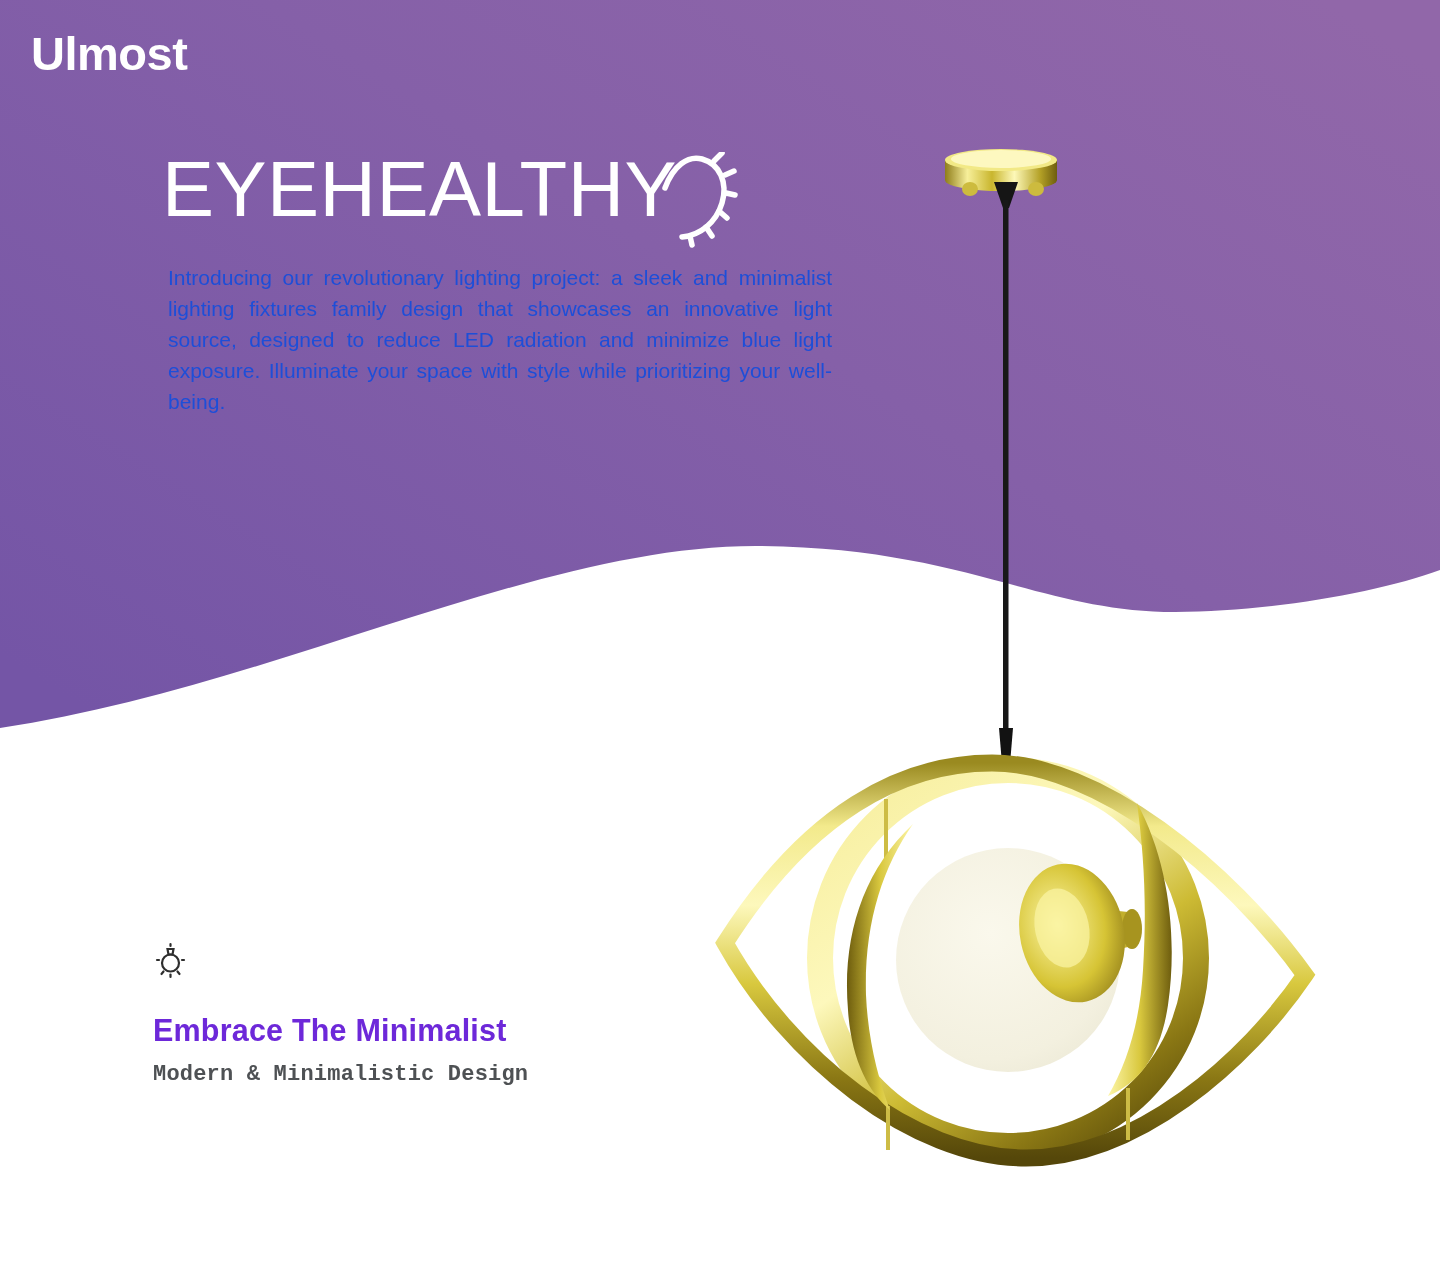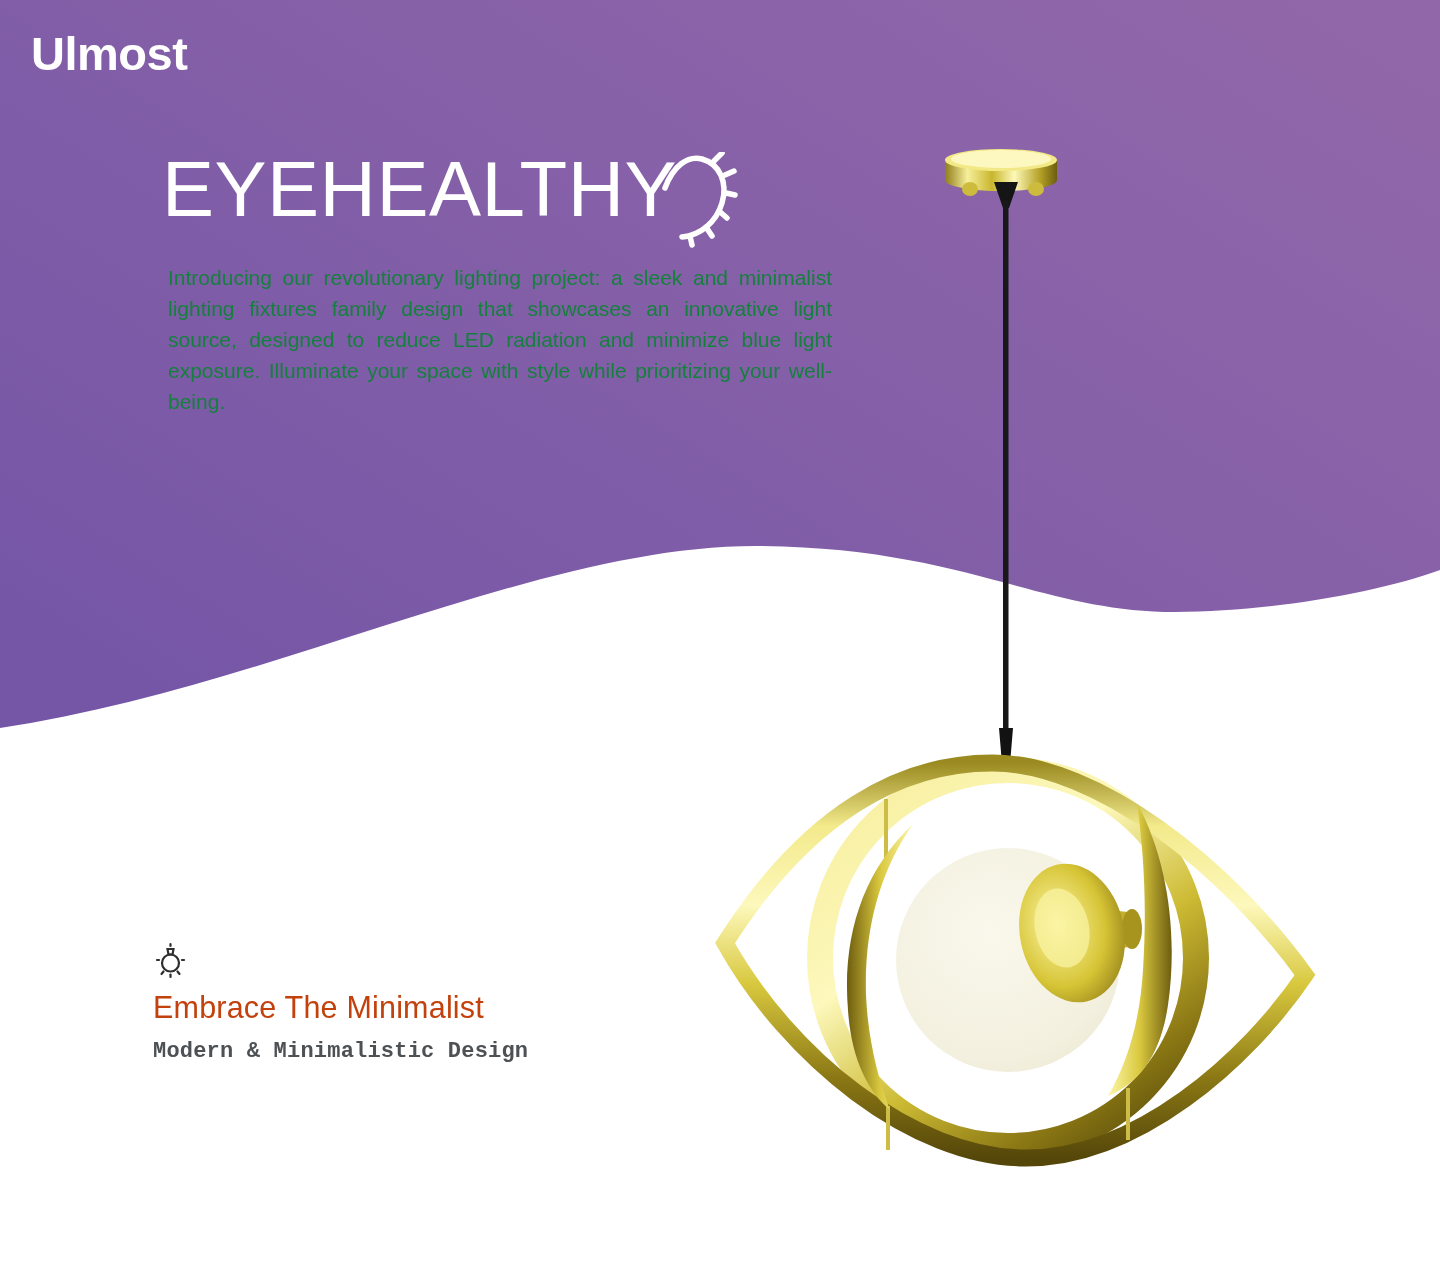--- a/index.html
+++ b/index.html
@@ -18,28 +18,28 @@
   .hero-title-row{
     left:162px;top:150px;display:flex;align-items:flex-start;
   }
   .hero-title{
     margin:0;color:#ffffff;font-size:78px;font-weight:300;
     letter-spacing:0.5px;line-height:1;white-space:nowrap;
   }
   .eye-doodle{margin-left:-16px;margin-top:2px;}
   .hero-desc{
     left:168px;top:262px;width:664px;margin:0;
-    color:#15803d;font-size:21px;line-height:31px;
+    color:#1d4ed8;font-size:21px;line-height:31px;
     text-align:justify;font-weight:400;
   }
   .feature{left:151px;top:942px;width:520px;}
   .feature .bulb{display:block;margin-left:2px;}
   .feature-heading{
-    margin:1px 0 0 2px;
-    color:#c2410c;font-size:30.5px;font-weight:400;line-height:44.5px;
+    margin:24px 0 0 2px;
+    color:#6d28d9;font-size:30.5px;font-weight:700;line-height:44.5px;
     letter-spacing:0.2px;
   }
   .feature-sub{
     margin:9px 0 0 2px;
     color:#4e5154;font-size:22px;font-weight:700;letter-spacing:0.2px;font-family:Liberation Mono, monospace;
   }
 </style>
 </head>
 <body>
 

